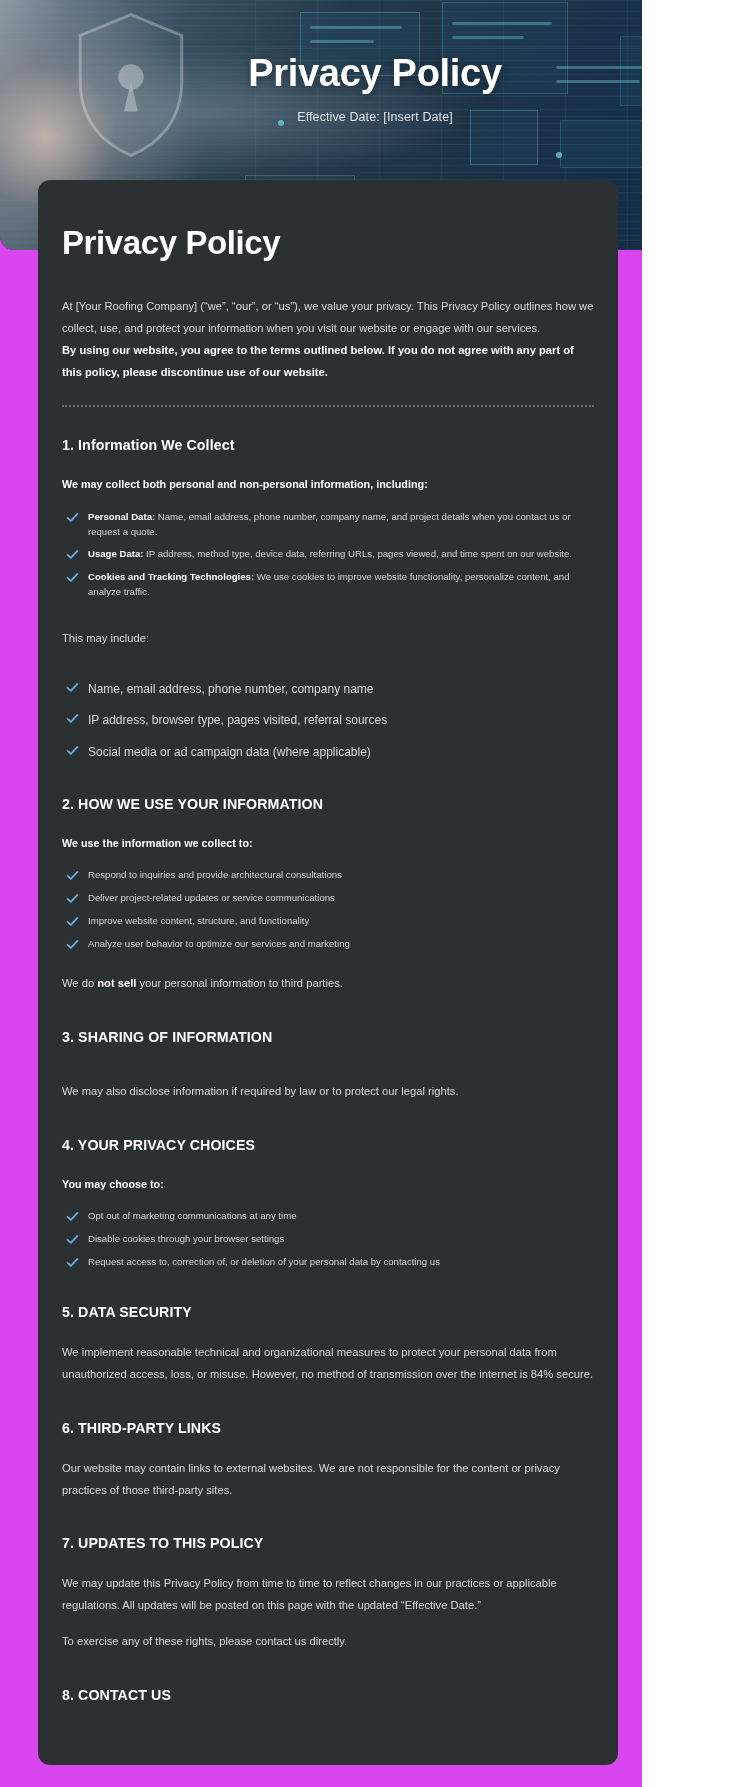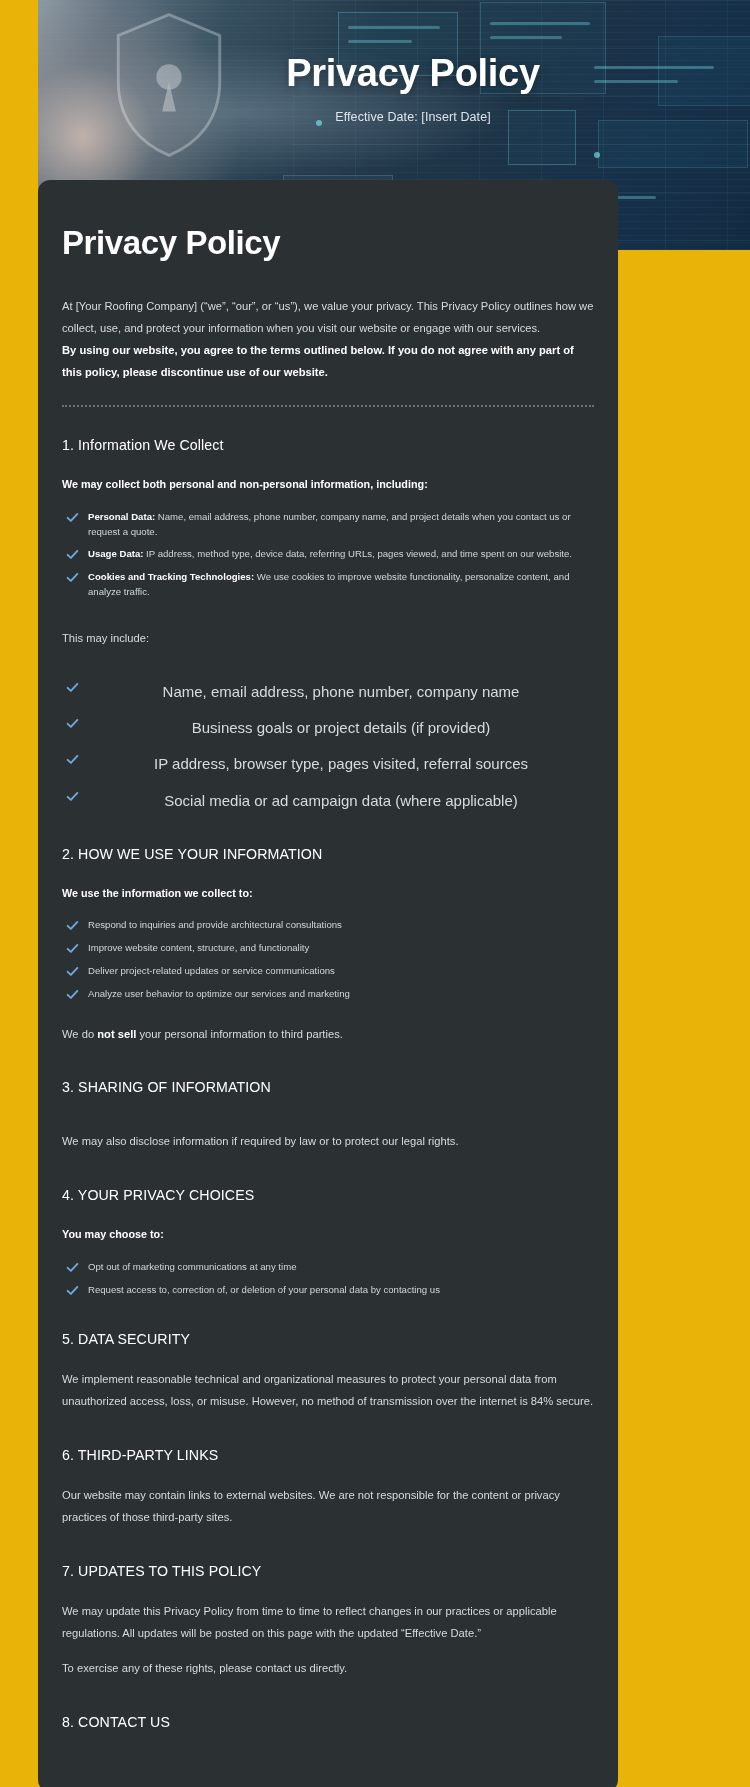--- a/index.html
+++ b/index.html
@@ -5,25 +5,24 @@
   * { box-sizing: border-box; margin: 0; padding: 0; }
 
   html, body {
     width: 750px;
     background: #ffffff;
     font-family: "Liberation Sans", sans-serif;
   }
 
   .page {
     position: relative;
-    width: 750px;
+    width: 642px;
     min-height: 1787px;
-    background: #eab308;
+    background: #d946ef;
     overflow: hidden;
-    padding-left: 38px;
   }
 
   
   .hero {
     position: relative;
     width: 750px;
     height: 250px;
     border-radius: 0 0 14px 14px;
     overflow: hidden;
     background: #2b3a4a;
@@ -142,21 +141,21 @@
   .divider {
     margin: 22px 0 30px 0;
     border: 0;
     border-top: 2px dotted #6b7375;
     height: 0;
   }
 
   h2.sec {
     color: #ffffff;
     font-size: 14.2px;
-    font-weight: normal;
+    font-weight: bold;
     letter-spacing: 0.1px;
     margin: 0 0 22px 0;
   }
 
   .lead {
     color: #ffffff;
     font-size: 10.8px;
     font-weight: bold;
     line-height: 1.7;
     margin-bottom: 16px;
@@ -170,24 +169,23 @@
   ul.checklist li {
     position: relative;
     padding-left: 26px;
     color: #d2d6d7;
     font-size: 9.6px;
     line-height: 1.55;
     margin-bottom: 8px;
   }
   ul.checklist li b { color: #ffffff; font-weight: bold; }
   ul.checklist.loose li {
-    font-size: 15px;
+    font-size: 12px;
     margin-bottom: 13px;
     color: #d8dbdc;
-    text-align: center;
   }
   .tick {
     position: absolute;
     left: 4px;
     top: 1px;
     width: 13px;
     height: 13px;
     color: #6fa8dc;
     display: inline-block;
   }
@@ -293,28 +291,20 @@
               </svg>
           </span>
           <span>Name, email address, phone number, company name</span>
         </li>
         <li>
           <span class="tick">
             <svg width="13" height="13" viewBox="0 0 16 16">
                 <path d="M2 8.4 L6 12.2 L14 3.6" fill="none" stroke="currentColor" stroke-width="2.3" stroke-linecap="round" stroke-linejoin="round"></path>
               </svg>
           </span>
-          <span>Business goals or project details (if provided)</span>
-        </li>
-        <li>
-          <span class="tick">
-            <svg width="13" height="13" viewBox="0 0 16 16">
-                <path d="M2 8.4 L6 12.2 L14 3.6" fill="none" stroke="currentColor" stroke-width="2.3" stroke-linecap="round" stroke-linejoin="round"></path>
-              </svg>
-          </span>
           <span>IP address, browser type, pages visited, referral sources</span>
         </li>
         <li>
           <span class="tick">
             <svg width="13" height="13" viewBox="0 0 16 16">
                 <path d="M2 8.4 L6 12.2 L14 3.6" fill="none" stroke="currentColor" stroke-width="2.3" stroke-linecap="round" stroke-linejoin="round"></path>
               </svg>
           </span>
           <span>Social media or ad campaign data (where applicable)</span>
         </li>
@@ -333,29 +323,29 @@
               </svg>
           </span>
           <span>Respond to inquiries and provide architectural consultations</span>
         </li>
         <li>
           <span class="tick">
             <svg width="13" height="13" viewBox="0 0 16 16">
                 <path d="M2 8.4 L6 12.2 L14 3.6" fill="none" stroke="currentColor" stroke-width="2.3" stroke-linecap="round" stroke-linejoin="round"></path>
               </svg>
           </span>
+          <span>Deliver project-related updates or service communications</span>
+        </li>
+        <li>
+          <span class="tick">
+            <svg width="13" height="13" viewBox="0 0 16 16">
+                <path d="M2 8.4 L6 12.2 L14 3.6" fill="none" stroke="currentColor" stroke-width="2.3" stroke-linecap="round" stroke-linejoin="round"></path>
+              </svg>
+          </span>
           <span>Improve website content, structure, and functionality</span>
-        </li>
-        <li>
-          <span class="tick">
-            <svg width="13" height="13" viewBox="0 0 16 16">
-                <path d="M2 8.4 L6 12.2 L14 3.6" fill="none" stroke="currentColor" stroke-width="2.3" stroke-linecap="round" stroke-linejoin="round"></path>
-              </svg>
-          </span>
-          <span>Deliver project-related updates or service communications</span>
         </li>
         <li>
           <span class="tick">
             <svg width="13" height="13" viewBox="0 0 16 16">
                 <path d="M2 8.4 L6 12.2 L14 3.6" fill="none" stroke="currentColor" stroke-width="2.3" stroke-linecap="round" stroke-linejoin="round"></path>
               </svg>
           </span>
           <span>Analyze user behavior to optimize our services and marketing</span>
         </li>
       </ul>
@@ -374,20 +364,28 @@
       <h2 class="sec">4. YOUR PRIVACY CHOICES</h2>
       <div class="lead">You may choose to:</div>
       <ul class="checklist">
         <li>
           <span class="tick">
             <svg width="13" height="13" viewBox="0 0 16 16">
                 <path d="M2 8.4 L6 12.2 L14 3.6" fill="none" stroke="currentColor" stroke-width="2.3" stroke-linecap="round" stroke-linejoin="round"></path>
               </svg>
           </span>
           <span>Opt out of marketing communications at any time</span>
+        </li>
+        <li>
+          <span class="tick">
+            <svg width="13" height="13" viewBox="0 0 16 16">
+                <path d="M2 8.4 L6 12.2 L14 3.6" fill="none" stroke="currentColor" stroke-width="2.3" stroke-linecap="round" stroke-linejoin="round"></path>
+              </svg>
+          </span>
+          <span>Disable cookies through your browser settings</span>
         </li>
         <li>
           <span class="tick">
             <svg width="13" height="13" viewBox="0 0 16 16">
                 <path d="M2 8.4 L6 12.2 L14 3.6" fill="none" stroke="currentColor" stroke-width="2.3" stroke-linecap="round" stroke-linejoin="round"></path>
               </svg>
           </span>
           <span>Request access to, correction of, or deletion of your personal data by contacting us</span>
         </li>
       </ul>

